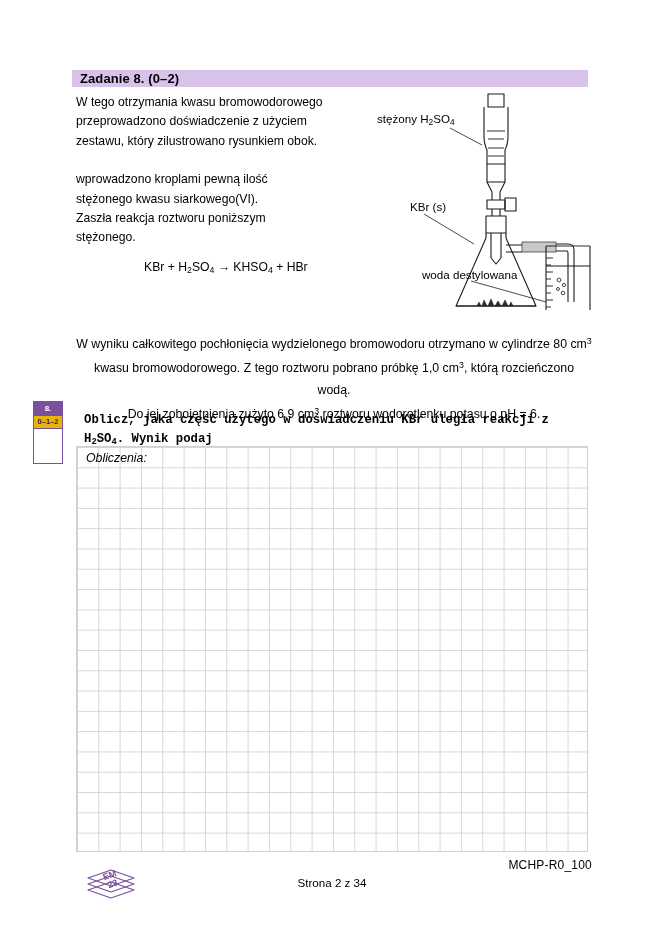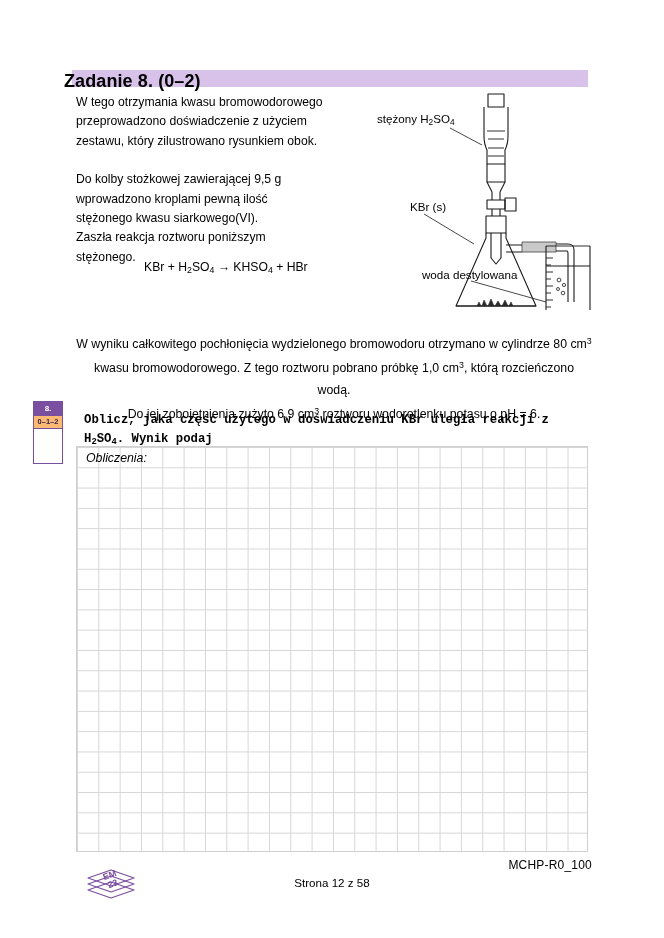--- a/index.html
+++ b/index.html
@@ -12,22 +12,22 @@
     overflow:hidden;
   }
   .page{position:absolute;left:0;top:0;width:664px;height:938px;}
 
   
   .task-bar{
     position:absolute;left:72px;top:70px;width:516px;height:17px;
     background:#d9c2e9;
   }
   .task-bar-text{
-    position:absolute;left:64px;top:71px;
-    font-size:18px;font-weight:bold;letter-spacing:.1px;
+    position:absolute;left:80px;top:71px;
+    font-size:13px;font-weight:bold;letter-spacing:.1px;
     white-space:nowrap;
   }
 
   
   .intro{
     position:absolute;left:76px;top:93px;width:300px;
     font-size:12.2px;line-height:19.4px;
   }
   .intro p{margin:0;}
   .intro .gap{height:19px;}
@@ -49,21 +49,21 @@
     position:absolute;left:33px;top:401px;
     width:30px;border:1px solid #7b4fa0;
     box-sizing:border-box;
   }
   .sb-num{
     background:#7b4fa0;color:#fff;
     font-size:8px;font-weight:bold;text-align:center;
     height:13px;line-height:13px;
   }
   .sb-pts{
-    background:#fdba74;color:#34204a;
+    background:#eab308;color:#34204a;
     font-size:7.5px;font-weight:bold;text-align:center;
     height:12px;line-height:12px;
     border-top:1px solid #7b4fa0;
     border-bottom:1px solid #7b4fa0;
   }
   .sb-blank{background:#fff;height:34px;}
 
   
   .instruction{
     position:absolute;left:76px;top:403px;width:516px;
@@ -119,21 +119,20 @@
 <div class="page">
 
   <div class="task-bar"></div>
   <div class="task-bar-text">Zadanie 8. (0–2)</div>
 
   <div class="intro">
     <p>W tego otrzymania kwasu bromowodorowego</p>
     <p>przeprowadzono doświadczenie z użyciem</p>
     <p>zestawu, który zilustrowano rysunkiem obok.</p>
     <div class="gap"></div>
-    <p>Do kolby stożkowej zawierającej 9,5 g</p>
     <p>wprowadzono kroplami pewną ilość</p>
     <p>stężonego kwasu siarkowego(VI).</p>
     <p>Zaszła reakcja roztworu poniższym</p>
     <p>stężonego.</p>
   </div>
 
   <div class="equation">
     KBr + H<sub>2</sub>SO<sub>4</sub>
     → KHSO<sub>4</sub> + HBr
   </div>
@@ -248,16 +247,16 @@
         <path d="M27 24 L4 16 L27 8 L50 16 Z"></path>
         <path d="M27 18 L4 10 L27 2 L50 10 Z"></path>
       </g>
       <g transform="translate(27,11) rotate(-20)" fill="#7b4fa0" font-family="Liberation Sans, sans-serif" font-size="9" font-weight="bold" text-anchor="middle">
         <text x="0" y="-1">EM</text>
         <text x="0" y="8">23</text>
       </g>
     </svg>
   </div>
 
-  <div class="footer-page">Strona 12 z 58</div>
+  <div class="footer-page">Strona 2 z 34</div>
   <div class="footer-code">MCHP-R0_100</div>
 
 </div>
 
 </body></html>

